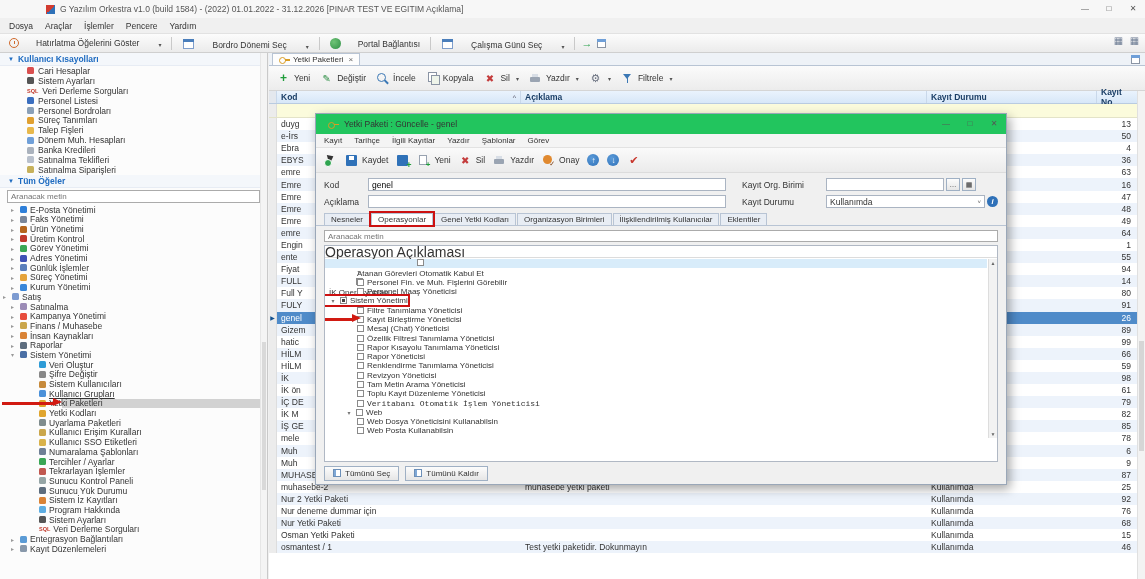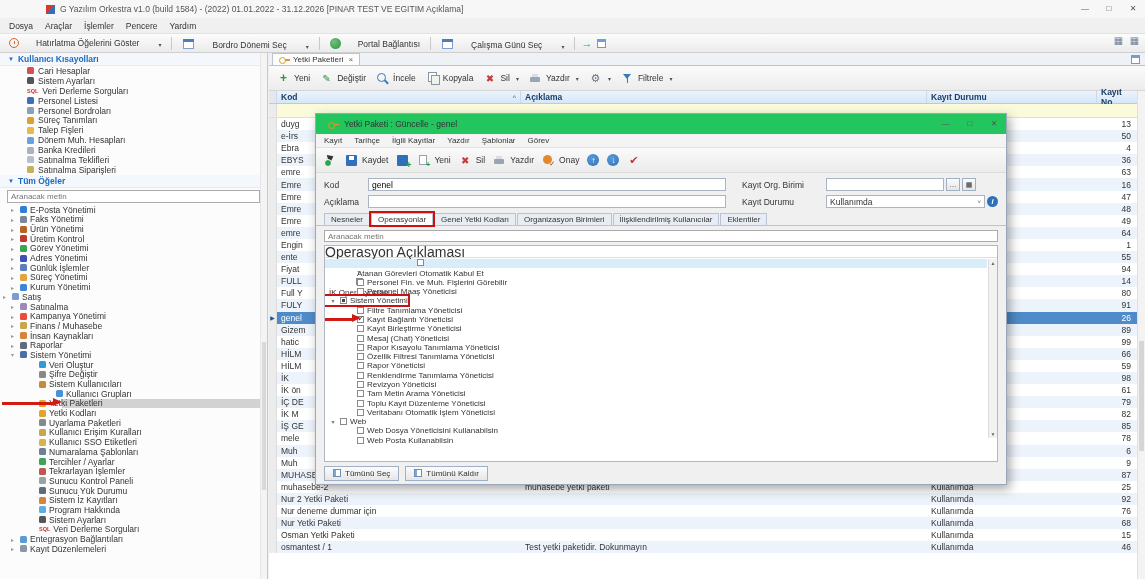--- a/index.html
+++ b/index.html
@@ -347,21 +347,21 @@
         <div class="sb-tree-item" style="padding-left: 27px;">
     <span class="chev"></span>
     <span class="sq" style="background: rgb(136, 136, 136);"></span>
     <span class="lbl">Şifre Değiştir</span>
   </div>
         <div class="sb-tree-item" style="padding-left: 27px;">
     <span class="chev"></span>
     <span class="sq" style="background: rgb(199, 138, 59);"></span>
     <span class="lbl">Sistem Kullanıcıları</span>
   </div>
-        <div class="sb-tree-item" style="padding-left: 44px;">
+        <div class="sb-tree-item" style="padding-left: 27px; text-decoration: underline;">
     <span class="chev"></span>
     <span class="sq" style="background: rgb(74, 144, 217);"></span>
     <span class="lbl">Kullanıcı Grupları</span>
   </div>
         <div class="sb-tree-item sel-item" style="padding-left: 27px;">
     <span class="chev"></span>
     <span class="sq" style="background: rgb(224, 165, 46);"></span>
     <span class="lbl">Yetki Paketleri</span>
   </div>
         <div class="sb-tree-item" style="padding-left: 27px;">
@@ -914,56 +914,49 @@
           <div class="d-row">
     <span class="grp" style="padding-left: 32px;">
 
       <span class="cb"></span>
       <span class="lbl">Filtre Tanımlama Yöneticisi</span>
     </span>
   </div>
           <div class="d-row">
     <span class="grp" style="padding-left: 32px;">
 
-      <span class="cb checked"></span>
-      <span class="lbl">Kayıt Bağlantı Yöneticisi</span>
-    </span>
-  </div>
-          <div class="d-row">
-    <span class="grp" style="padding-left: 32px;">
-
       <span class="cb"></span>
       <span class="lbl">Kayıt Birleştirme Yöneticisi</span>
     </span>
   </div>
           <div class="d-row">
     <span class="grp" style="padding-left: 32px;">
 
       <span class="cb"></span>
       <span class="lbl">Mesaj (Chat) Yöneticisi</span>
     </span>
   </div>
           <div class="d-row">
     <span class="grp" style="padding-left: 32px;">
 
       <span class="cb"></span>
+      <span class="lbl">Özellik Filtresi Tanımlama Yöneticisi</span>
+    </span>
+  </div>
+          <div class="d-row">
+    <span class="grp" style="padding-left: 32px;">
+
+      <span class="cb"></span>
       <span class="lbl">Rapor Kısayolu Tanımlama Yöneticisi</span>
     </span>
   </div>
           <div class="d-row">
     <span class="grp" style="padding-left: 32px;">
 
       <span class="cb"></span>
-      <span class="lbl">Özellik Filtresi Tanımlama Yöneticisi</span>
-    </span>
-  </div>
-          <div class="d-row">
-    <span class="grp" style="padding-left: 32px;">
-
-      <span class="cb"></span>
       <span class="lbl">Rapor Yöneticisi</span>
     </span>
   </div>
           <div class="d-row">
     <span class="grp" style="padding-left: 32px;">
 
       <span class="cb"></span>
       <span class="lbl">Renklendirme Tanımlama Yöneticisi</span>
     </span>
   </div>
@@ -982,28 +975,28 @@
     </span>
   </div>
           <div class="d-row">
     <span class="grp" style="padding-left: 32px;">
 
       <span class="cb"></span>
       <span class="lbl">Toplu Kayıt Düzenleme Yöneticisi</span>
     </span>
   </div>
           <div class="d-row">
-    <span class="grp" style="padding-left: 32px;">
+    <span class="grp" style="padding-left: 32px; font-family: Liberation Mono, monospace;">
 
       <span class="cb"></span>
       <span class="lbl">Veritabanı Otomatik İşlem Yöneticisi</span>
     </span>
   </div>
           <div class="d-row">
-    <span class="grp" style="padding-left: 4px;">
+    <span class="grp" style="padding-left: 20px;">
       <span class="chev">▾</span>
       <span class="cb"></span>
       <span class="lbl">Web</span>
     </span>
   </div>
           <div class="d-row">
     <span class="grp" style="padding-left: 32px;">
 
       <span class="cb"></span>
       <span class="lbl">Web Dosya Yöneticisini Kullanabilsin</span>

